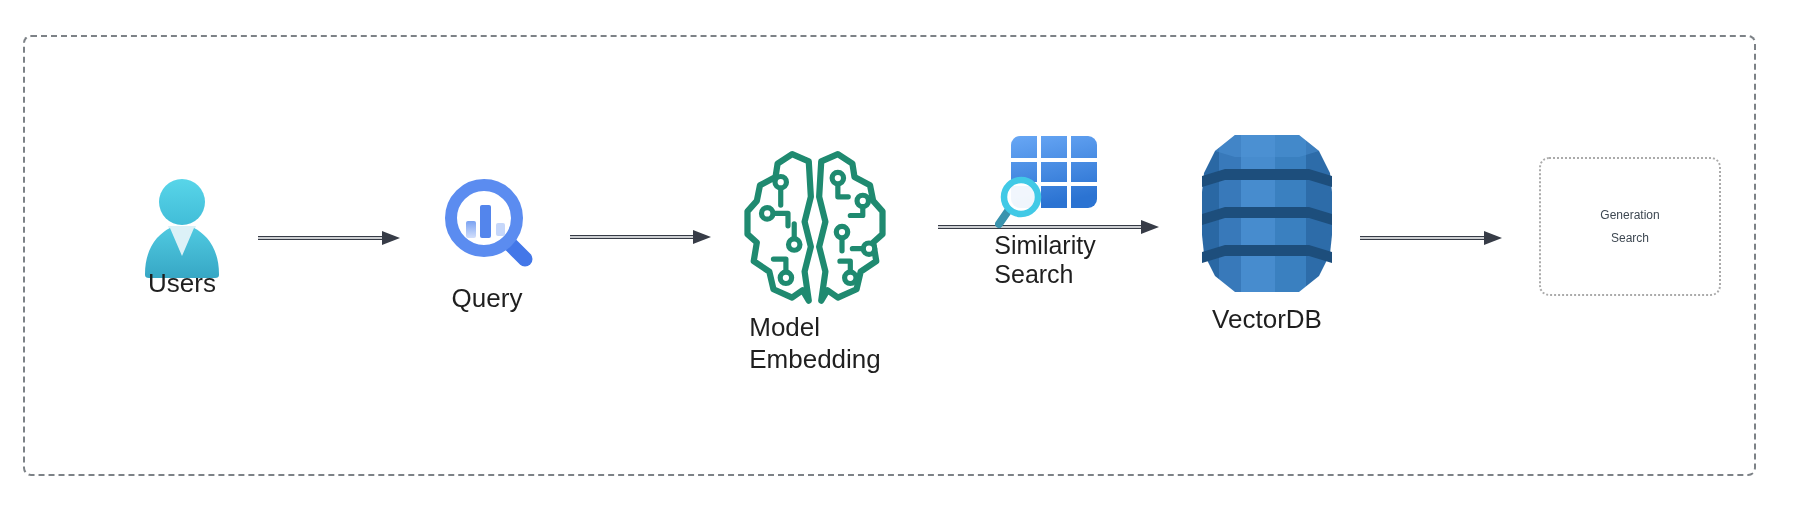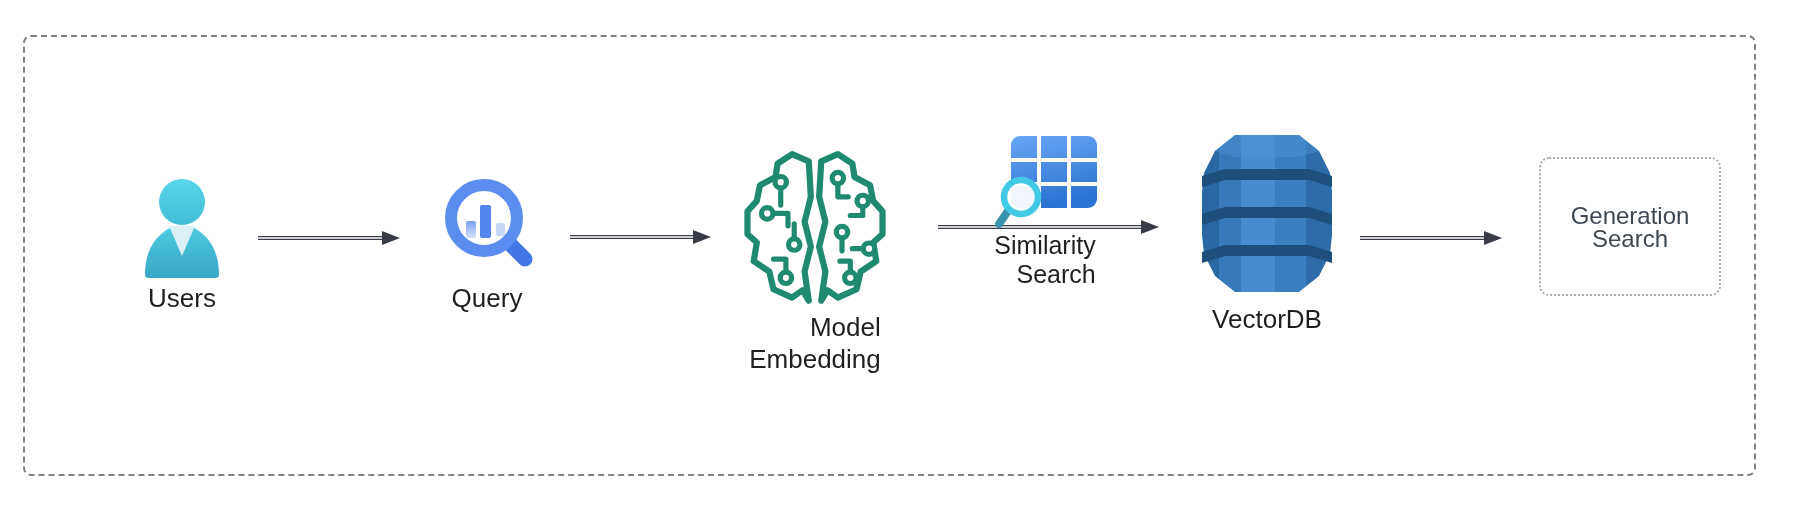--- a/index.html
+++ b/index.html
@@ -14,29 +14,29 @@
   }
   .diagram-title{
     position:absolute;left:900px;top:33px;transform:translateX(-50%);
     font-size:34px;line-height:40px;color:var(--title-color,#3e4852);
     white-space:nowrap;background:#ffffff;padding:0 14px;
   }
   .icon{position:absolute;display:block;}
   .node-label{
     position:absolute;transform:translateX(-50%);
     font-size:26px;line-height:31px;color:var(--label-color,#1f1f1f);
-    text-align:right;white-space:nowrap;
+    text-align:left;white-space:nowrap;
   }
   .node-label.small{font-size:25px;line-height:29px;}
   .arrow{position:absolute;display:block;}
   .gen-box{
     position:absolute;left:1539px;top:157px;width:182px;height:139px;
     box-sizing:border-box;border:2px dotted #ababab;border-radius:10px;
     display:flex;flex-direction:column;align-items:center;justify-content:center;
-    font-size:24px;line-height:23px;color:var(--title-color,#3e4852);
+    font-size:12px;line-height:23px;color:var(--title-color,#3e4852);
     background:#ffffff;text-align:left;
   }
 </style>
 </head>
 <body>
 
 <div class="canvas">
 
   <div class="phase-border"></div>
 
@@ -51,21 +51,21 @@
         <linearGradient id="bodyGrad" x1="0" y1="0" x2="0" y2="1">
           <stop offset="0" stop-color="#4fc9e0"></stop>
             <stop offset="1" stop-color="#37a7c5"></stop>
         </linearGradient>
       </defs>
       <circle cx="44" cy="26" r="23" fill="url(#headGrad)"></circle>
       <path d="M30,50 L44,88 L58,50 Z" fill="#dcf1f7"></path>
       <path d="M7,98 C7,72 20,58 32,52 L44,80 L56,52 C68,58 81,72 81,98 L81,99 Q81,102 77,102 L11,102 Q7,102 7,99 Z" fill="url(#bodyGrad)"></path>
     </svg>
   </span>
-  <div class="node-label" style="left:182px;top:283px">Users</div>
+  <div class="node-label" style="left:182px;top:268px">Users</div>
 
   <svg class="arrow" style="left:258px;top:228px" width="142" height="20">
     <line x1="0" y1="8.6" x2="126" y2="8.6" stroke="var(--arrow-gray,#373c47)" stroke-width="1.4"></line>
     <line x1="0" y1="11.4" x2="126" y2="11.4" stroke="var(--arrow-gray,#373c47)" stroke-width="1.4"></line>
     <polygon points="124,3 142,10 124,17" fill="var(--arrow-gray,#373c47)"></polygon>
   </svg>
 
   <span class="icon" style="left:438px;top:174px">
     <svg width="100" height="104" viewBox="0 0 100 104">
       <defs>

